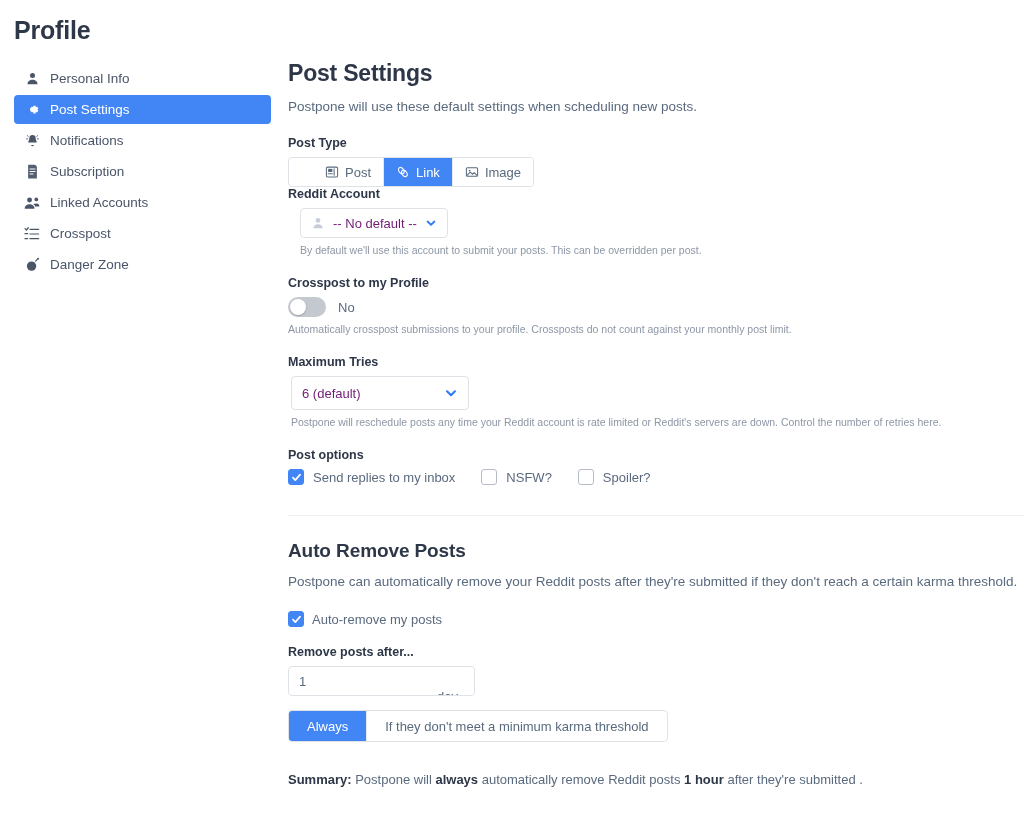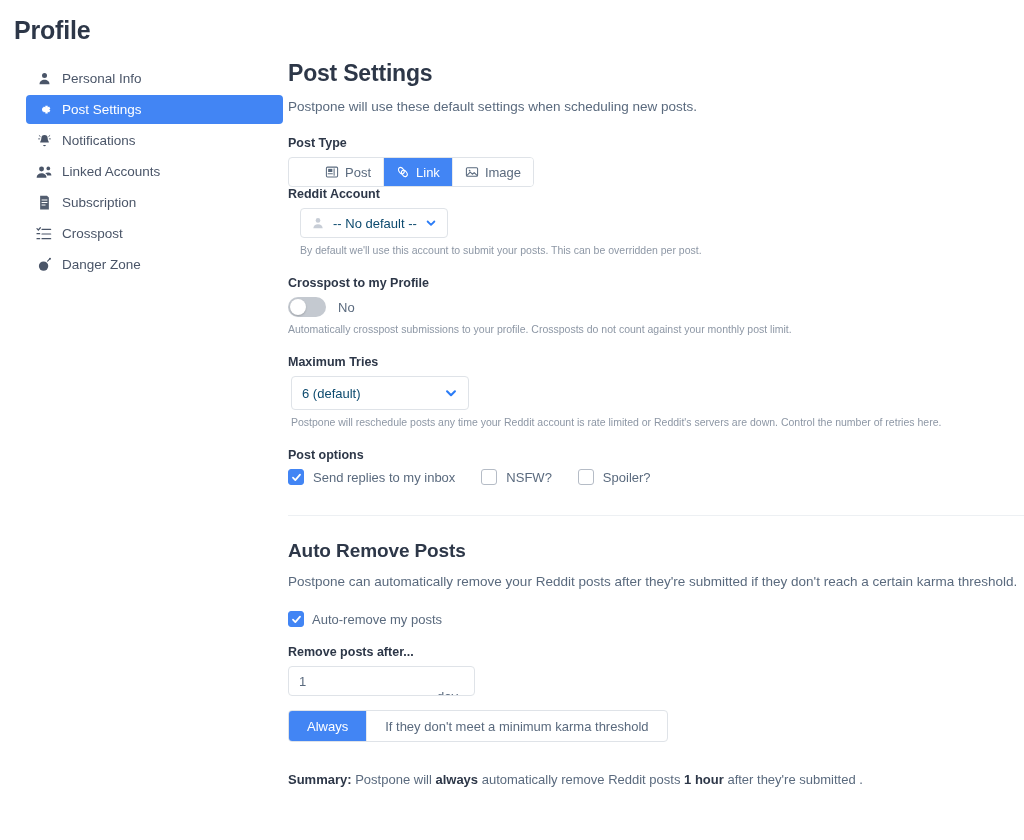--- a/index.html
+++ b/index.html
@@ -19,21 +19,21 @@
     left: 14px; top: 16px;
     font-size: 25px;
     font-weight: bold;
     color: #2d3748;
     letter-spacing: -0.2px;
   }
 
   
   .sidebar {
     position: absolute;
-    left: 12px; top: 64px;
+    left: 0; top: 64px;
     width: 285px;
   }
   .nav-item {
     display: flex;
     align-items: center;
     gap: 10px;
     margin: 0 14px;
     padding: 6px 10px;
     border-radius: 4px;
     font-size: 13.5px;
@@ -123,21 +123,21 @@
     display: inline-flex;
     align-items: center;
     height: 30px;
     border: 1px solid #dfe3e8;
     border-radius: 4px;
     background: #fff;
     padding: 0 10px;
     gap: 8px;
     cursor: pointer;
   }
-  .sel .sel-val { font-size: 13px; color: #0c4a6e; text-align: center; }
+  .sel .sel-val { font-size: 13px; color: #701a75; text-align: center; }
   .sel .caret { color: #2b7cf6; display: inline-flex; }
   .sel.acct { min-width: 142px; justify-content: space-between; }
   .sel.tries { width: 178px; justify-content: space-between; height: 34px; }
   .sel .avatar-ic { color: #c7cdd6; display: inline-flex; }
 
   
   .toggle-row { display: flex; align-items: center; gap: 12px; }
   .toggle {
     width: 38px; height: 20px;
     border-radius: 10px;
@@ -296,38 +296,38 @@
         <svg width="15" height="15" viewBox="0 0 24 24" fill="currentColor">
             <path d="M12 3a5 5 0 00-5 5c0 4-2 5-2 7h14c0-2-2-3-2-7a5 5 0 00-5-5zm0 18a2.3 2.3 0 002.2-2h-4.4A2.3 2.3 0 0012 21z"></path>
             <path d="M3.6 4.2l1.5 1.2M20.4 4.2l-1.5 1.2M2.5 9.4h1.8M21.5 9.4h-1.8" stroke="currentColor" stroke-width="1.4" stroke-linecap="round"></path>
           </svg>
       </span>
       <span>Notifications</span>
     </div>
 
     <div class="nav-item">
       <span class="nav-ic">
+        <svg width="13" height="15" viewBox="0 0 18 24" fill="currentColor">
+            <path d="M2 1h11l3 3v19H2z" opacity=".95"></path>
+            <path d="M5 8h8M5 12h8M5 16h5" stroke="#fff" stroke-width="1.6" stroke-linecap="round"></path>
+          </svg>
+      </span>
+      <span>Subscription</span>
+    </div>
+
+    <div class="nav-item">
+      <span class="nav-ic">
         <svg width="16" height="15" viewBox="0 0 26 22" fill="currentColor">
             <circle cx="9" cy="7" r="4"></circle>
             <path d="M1 21c0-4.4 3.6-7 8-7s8 2.6 8 7z"></path>
             <circle cx="20" cy="6" r="3"></circle>
             <path d="M15 14c1.3-1 3-1.5 5-1.5 3.3 0 5 1.9 5 5h-7c0-1.4-1.1-2.7-3-3.5z"></path>
           </svg>
       </span>
       <span>Linked Accounts</span>
-    </div>
-
-    <div class="nav-item">
-      <span class="nav-ic">
-        <svg width="13" height="15" viewBox="0 0 18 24" fill="currentColor">
-            <path d="M2 1h11l3 3v19H2z" opacity=".95"></path>
-            <path d="M5 8h8M5 12h8M5 16h5" stroke="#fff" stroke-width="1.6" stroke-linecap="round"></path>
-          </svg>
-      </span>
-      <span>Subscription</span>
     </div>
 
     <div class="nav-item">
       <span class="nav-ic">
         <svg width="16" height="14" viewBox="0 0 24 20" fill="none" stroke="currentColor" stroke-width="1.8" stroke-linecap="round">
             <path d="M9 3h13M9 10h13M9 17h13"></path>
             <path d="M1.5 2l2 2 3-3.4"></path>
             <path d="M1.5 9.5h4M1.5 17h4"></path>
           </svg>
       </span>

